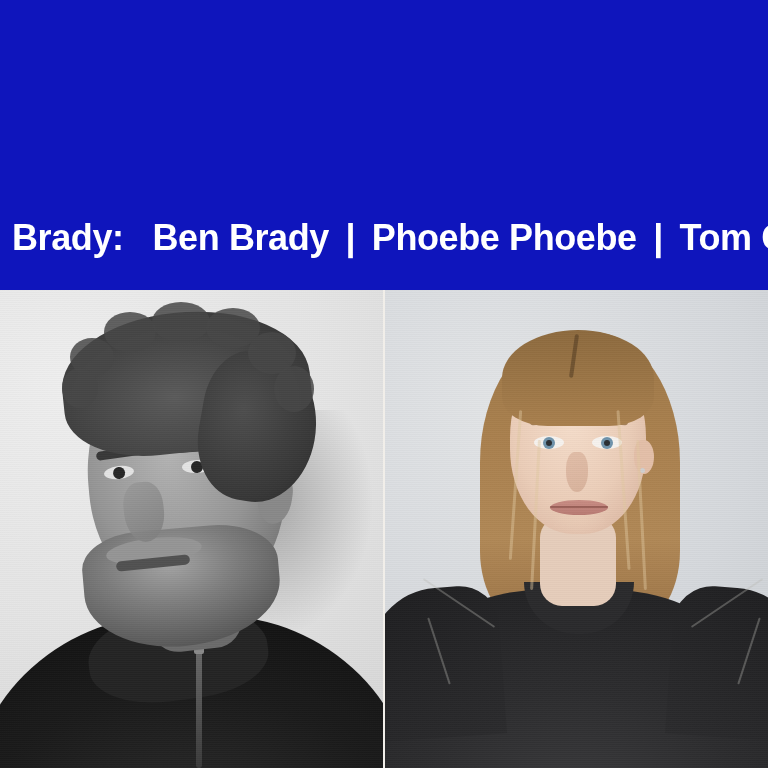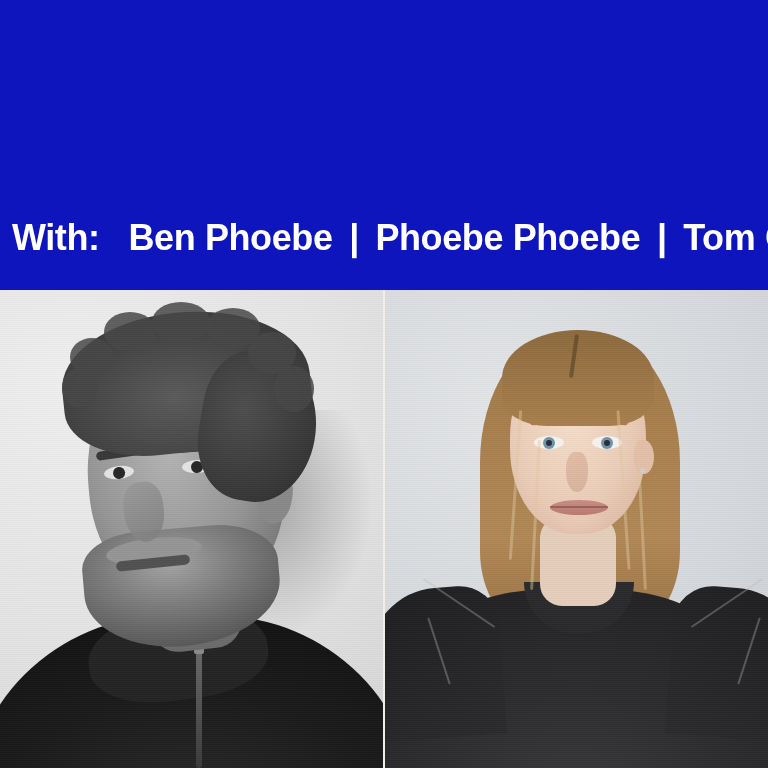--- a/index.html
+++ b/index.html
@@ -251,23 +251,23 @@
 <div class="poster">
 
   <div class="header">
 
     <div class="title-block">
       <span class="title-line title-line-1">Artist Talk &amp;</span>
       <span class="title-line title-line-2">Research</span>
     </div>
 
     <div class="credits">
-      <span>With:</span>
+      <span>Brady:</span>
       <span>&nbsp;</span>
-      <span>Ben Phoebe</span>
+      <span>Ben Brady</span>
       <span class="sep">|</span>
       <span>Phoebe Phoebe</span>
       <span class="sep">|</span>
       <span>Tom O’Brien</span>
     </div>
 
   </div>
 
   <div class="photos">
 

